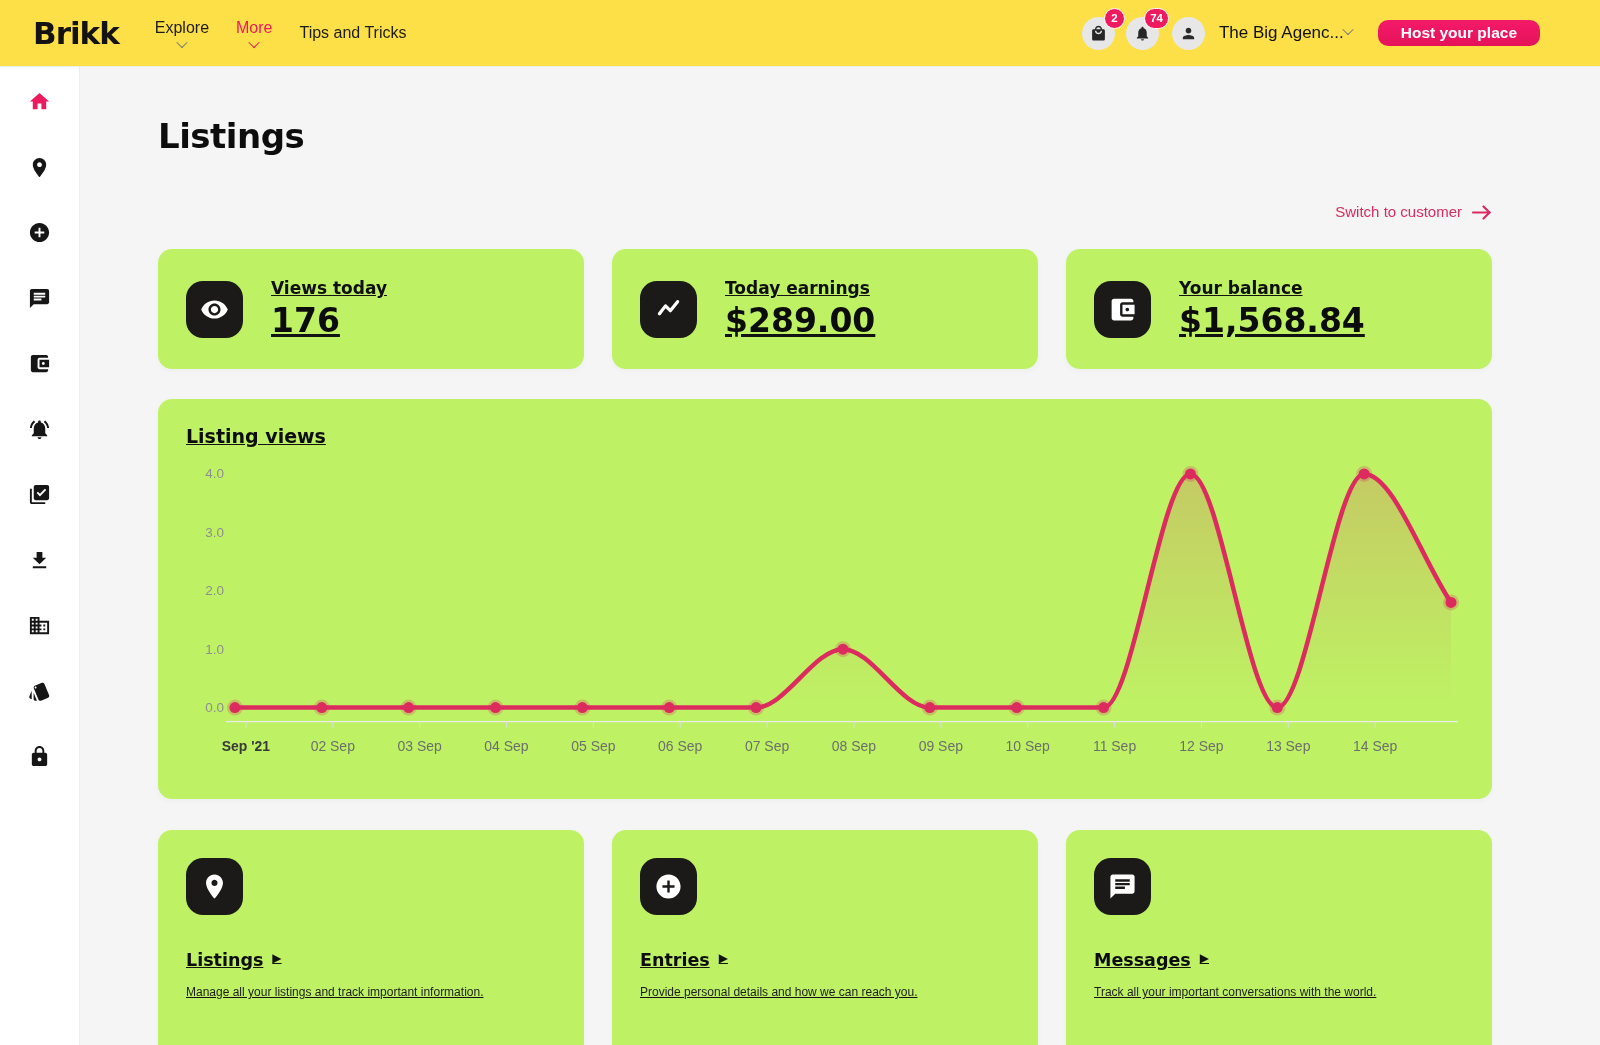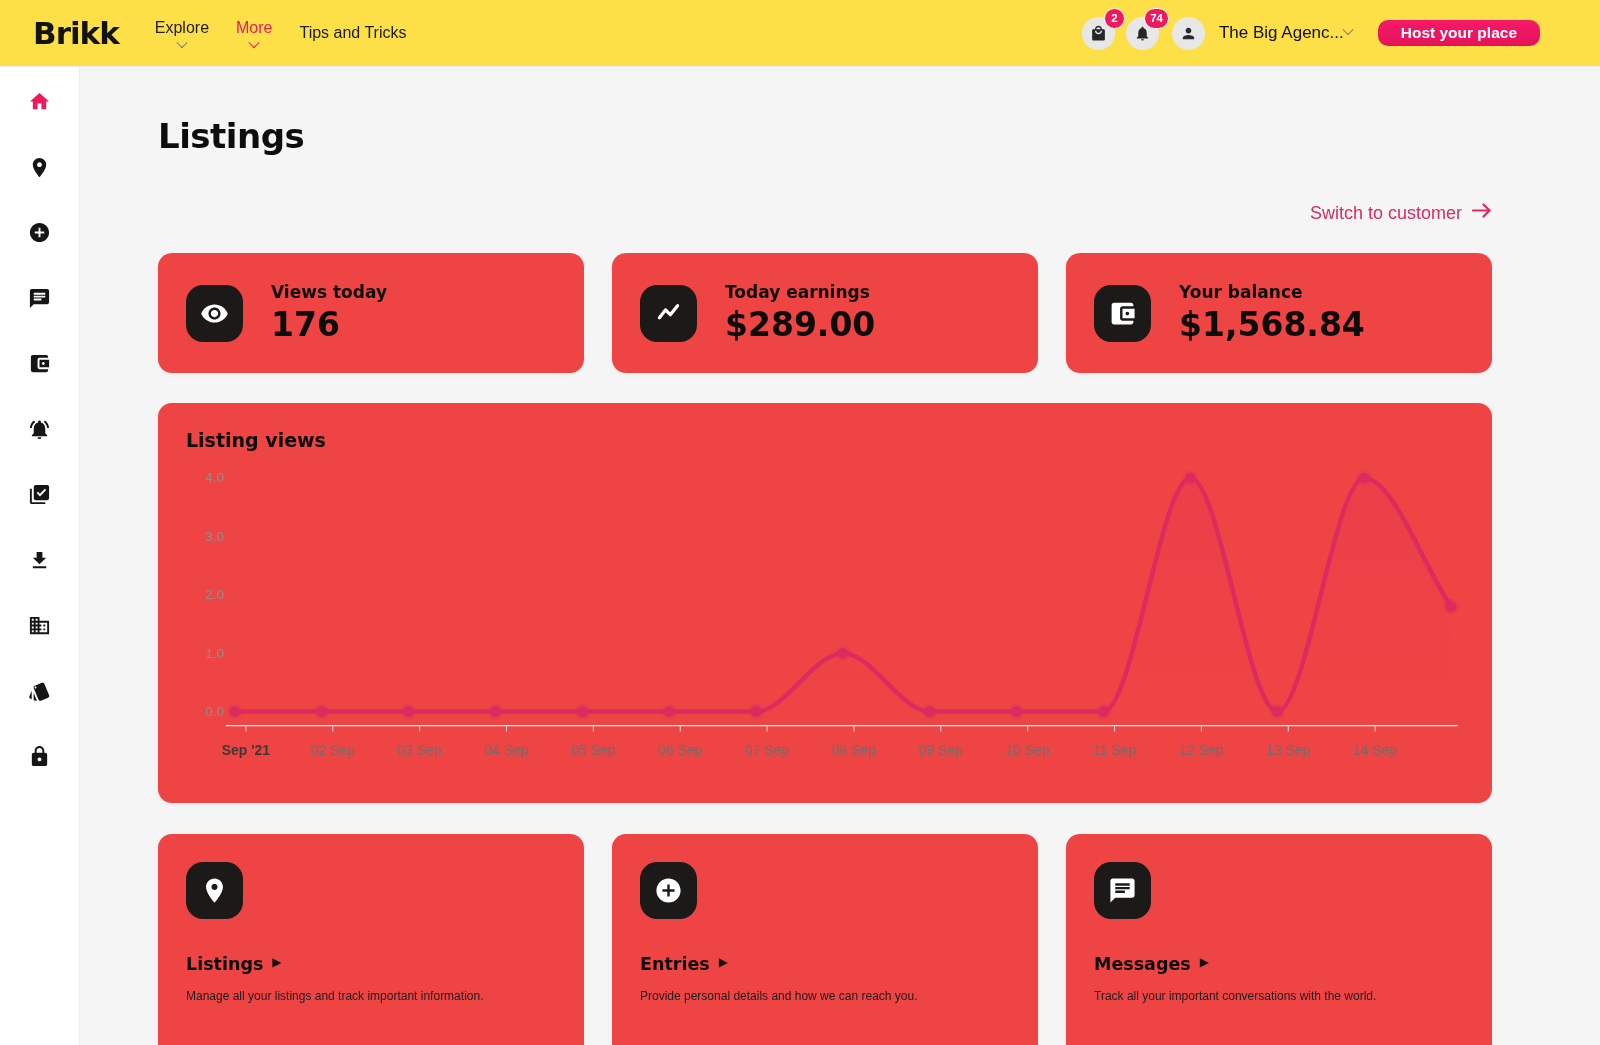--- a/index.html
+++ b/index.html
@@ -38,25 +38,25 @@
     display:flex; flex-direction:column; align-items:center; padding-top:2px; }
   .side-item { width:80px; height:65.5px; display:flex; align-items:center; justify-content:center;
     cursor:pointer; }
   .side-item svg { width:23px; height:23px; fill:#161616; }
   .side-item.active svg { fill:var(--accent); }
 
   .main { flex:1; padding:0 108px 0 78px; }
   .page-title { font-family:"DejaVu Sans", sans-serif; font-weight:bold; font-size:34px;
     letter-spacing:-0.5px; margin-top:49px; color:#0d0d0d; }
   .switch-row { display:flex; justify-content:flex-end; margin-top:47px; }
-  .switch-link { display:flex; align-items:flex-start; gap:9px; color:#d92b60; font-size:18px;
+  .switch-link { display:flex; align-items:flex-end; gap:9px; color:#d92b60; font-size:15px;
     cursor:pointer; }
 
   .cards-row { display:grid; grid-template-columns:repeat(3,1fr); gap:28px; margin-top:29px; }
-  .card { background:#ef4444; border-radius:14px; box-shadow:0 2px 6px rgba(0,0,0,0.03); }
+  .card { background:#bef264; border-radius:14px; box-shadow:0 2px 6px rgba(0,0,0,0.03);text-decoration:underline; }
   .stat-card { height:120px; display:flex; align-items:center; padding-left:28px; gap:28px; }
   .tile-icon { width:57px; height:57px; border-radius:17px; background:#1b1a19;
     display:flex; align-items:center; justify-content:center; flex:0 0 auto; }
   .tile-icon svg { width:29px; height:29px; }
   .stat-label { font-family:"DejaVu Sans", sans-serif; font-weight:bold; font-size:17px; color:#0f0f0f; }
   .stat-value { font-family:"DejaVu Sans", sans-serif; font-weight:bold; font-size:33px;
     color:#0c0c0c; margin-top:3px; }
 
   .chart-card { margin-top:30px; height:400px; padding:26px 28px; }
   .chart-title { font-family:"DejaVu Sans", sans-serif; font-weight:bold; font-size:19px; color:#0d0d0d; }

